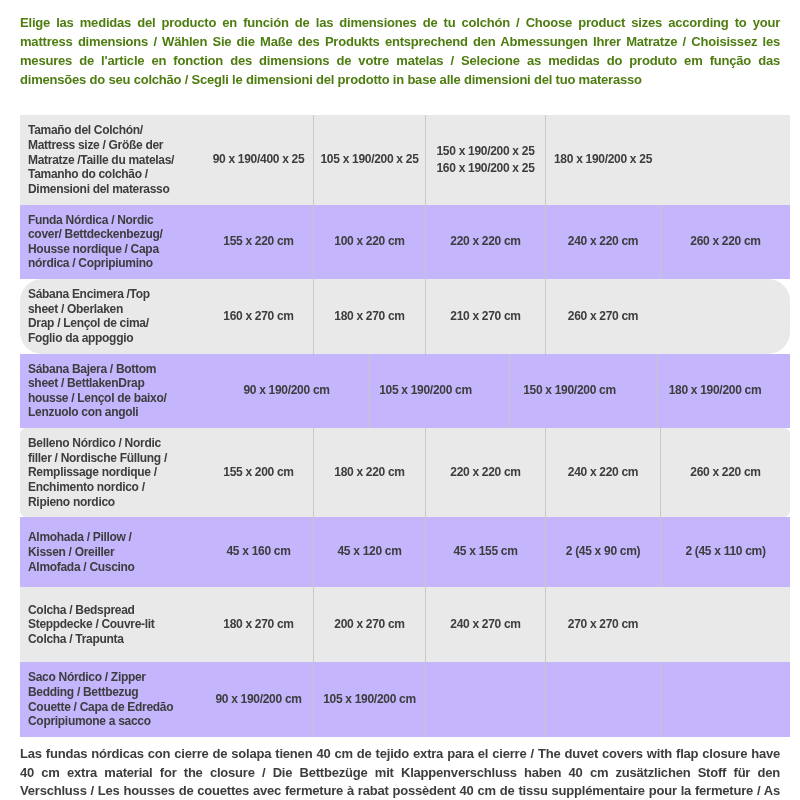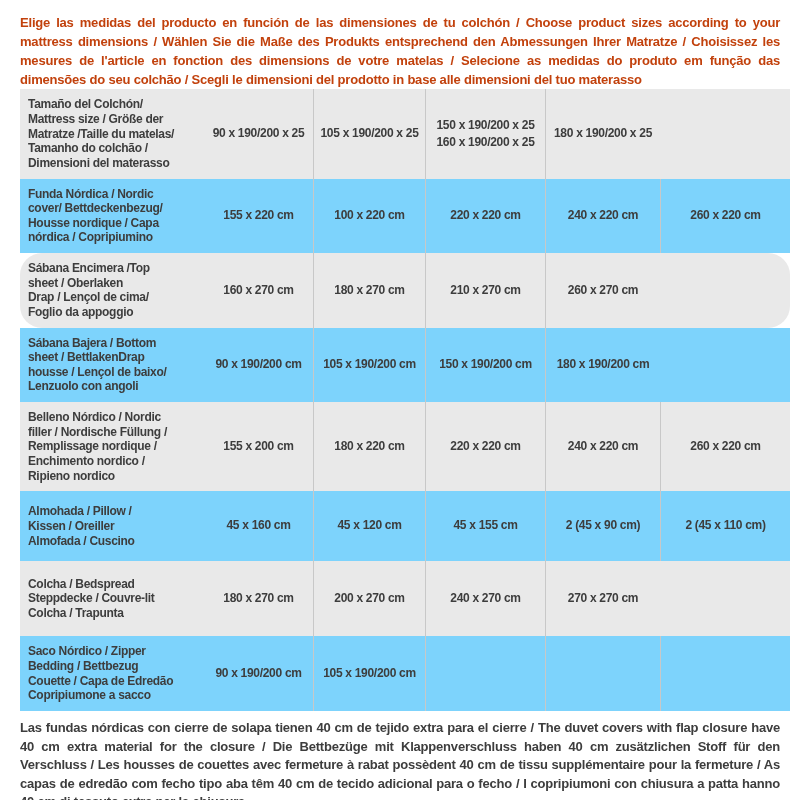--- a/index.html
+++ b/index.html
@@ -11,44 +11,44 @@
     overflow: hidden;
     font-family: "Liberation Sans", "DejaVu Sans", sans-serif;
   }
   .page {
     width: 800px;
     height: 800px;
     box-sizing: border-box;
     color: #3d3d3d;
   }
   .intro {
-    margin: 13px 20px 0 20px;
+    margin: 13px 20px 26px 20px;
     font-size: 13px;
     font-weight: bold;
     line-height: 1.47;
     letter-spacing: -0.2px;
     text-align: justify;
-    color: #c2410c;
+    color: #4d7c0f;
   }
   .size-table {
     margin: 0 10px 0 20px;
     width: 770px;
   }
   .t-row {
     display: grid;
     grid-template-columns: 184px 109px 112px 120px 115px 130px;
     align-items: stretch;
   }
   .t-row.shaded { background: #e9e9e9; }
-  .t-row.plain  { background: #7dd3fc; }
+  .t-row.plain  { background: #c4b5fd; }
   .r1 { min-height: 88px; }
   .r2 { min-height: 71px; }
   .r3 { min-height: 71px; border-radius: 22px; }
-  .r4 { min-height: 73px; }
-  .r5 { min-height: 89px; }
+  .r4 { min-height: 73px; gap: 28px; }
+  .r5 { min-height: 89px; border-radius: 6px; }
   .r6 { min-height: 70px; }
   .r7 { min-height: 75px; }
   .r8 { min-height: 75px; }
   .label-cell {
     display: flex;
     align-items: center;
     padding: 8px 4px 8px 8px;
     font-size: 12px;
     font-weight: bold;
     line-height: 1.22;
@@ -87,21 +87,21 @@
   <p class="intro">Elige las medidas del producto en función de las dimensiones de tu colchón / Choose product sizes according to your mattress dimensions / Wählen Sie die Maße des Produkts entsprechend den Abmessungen Ihrer Matratze / Choisissez les mesures de l'article en fonction des dimensions de votre matelas / Selecione as medidas do produto em função das dimensões do seu colchão / Scegli le dimensioni del prodotto in base alle dimensioni del tuo materasso</p>
 
   <div class="size-table">
 
     <div class="t-row shaded r1">
       <div class="label-cell">Tamaño del Colchón/
 Mattress size / Größe der
 Matratze /Taille du matelas/
 Tamanho do colchão /
 Dimensioni del materasso</div>
-      <div class="val-cell">90 x 190/200 x 25</div>
+      <div class="val-cell">90 x 190/400 x 25</div>
       <div class="val-cell div">105 x 190/200 x 25</div>
       <div class="val-cell div">150 x 190/200 x 25
 160 x 190/200 x 25</div>
       <div class="val-cell div">180 x 190/200 x 25</div>
     </div>
 
     <div class="t-row plain r2">
       <div class="label-cell">Funda Nórdica /  Nordic
 cover/ Bettdeckenbezug/
 Housse nordique / Capa

